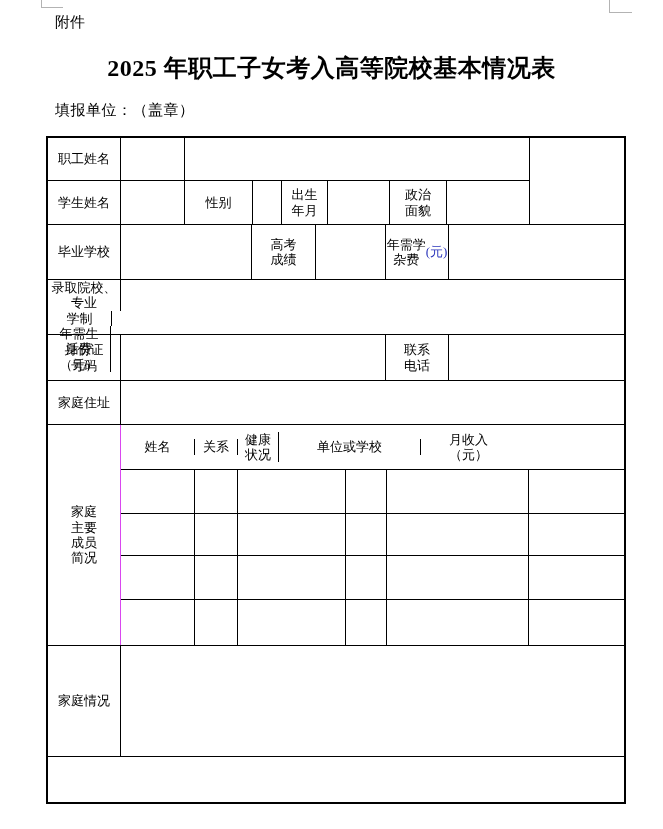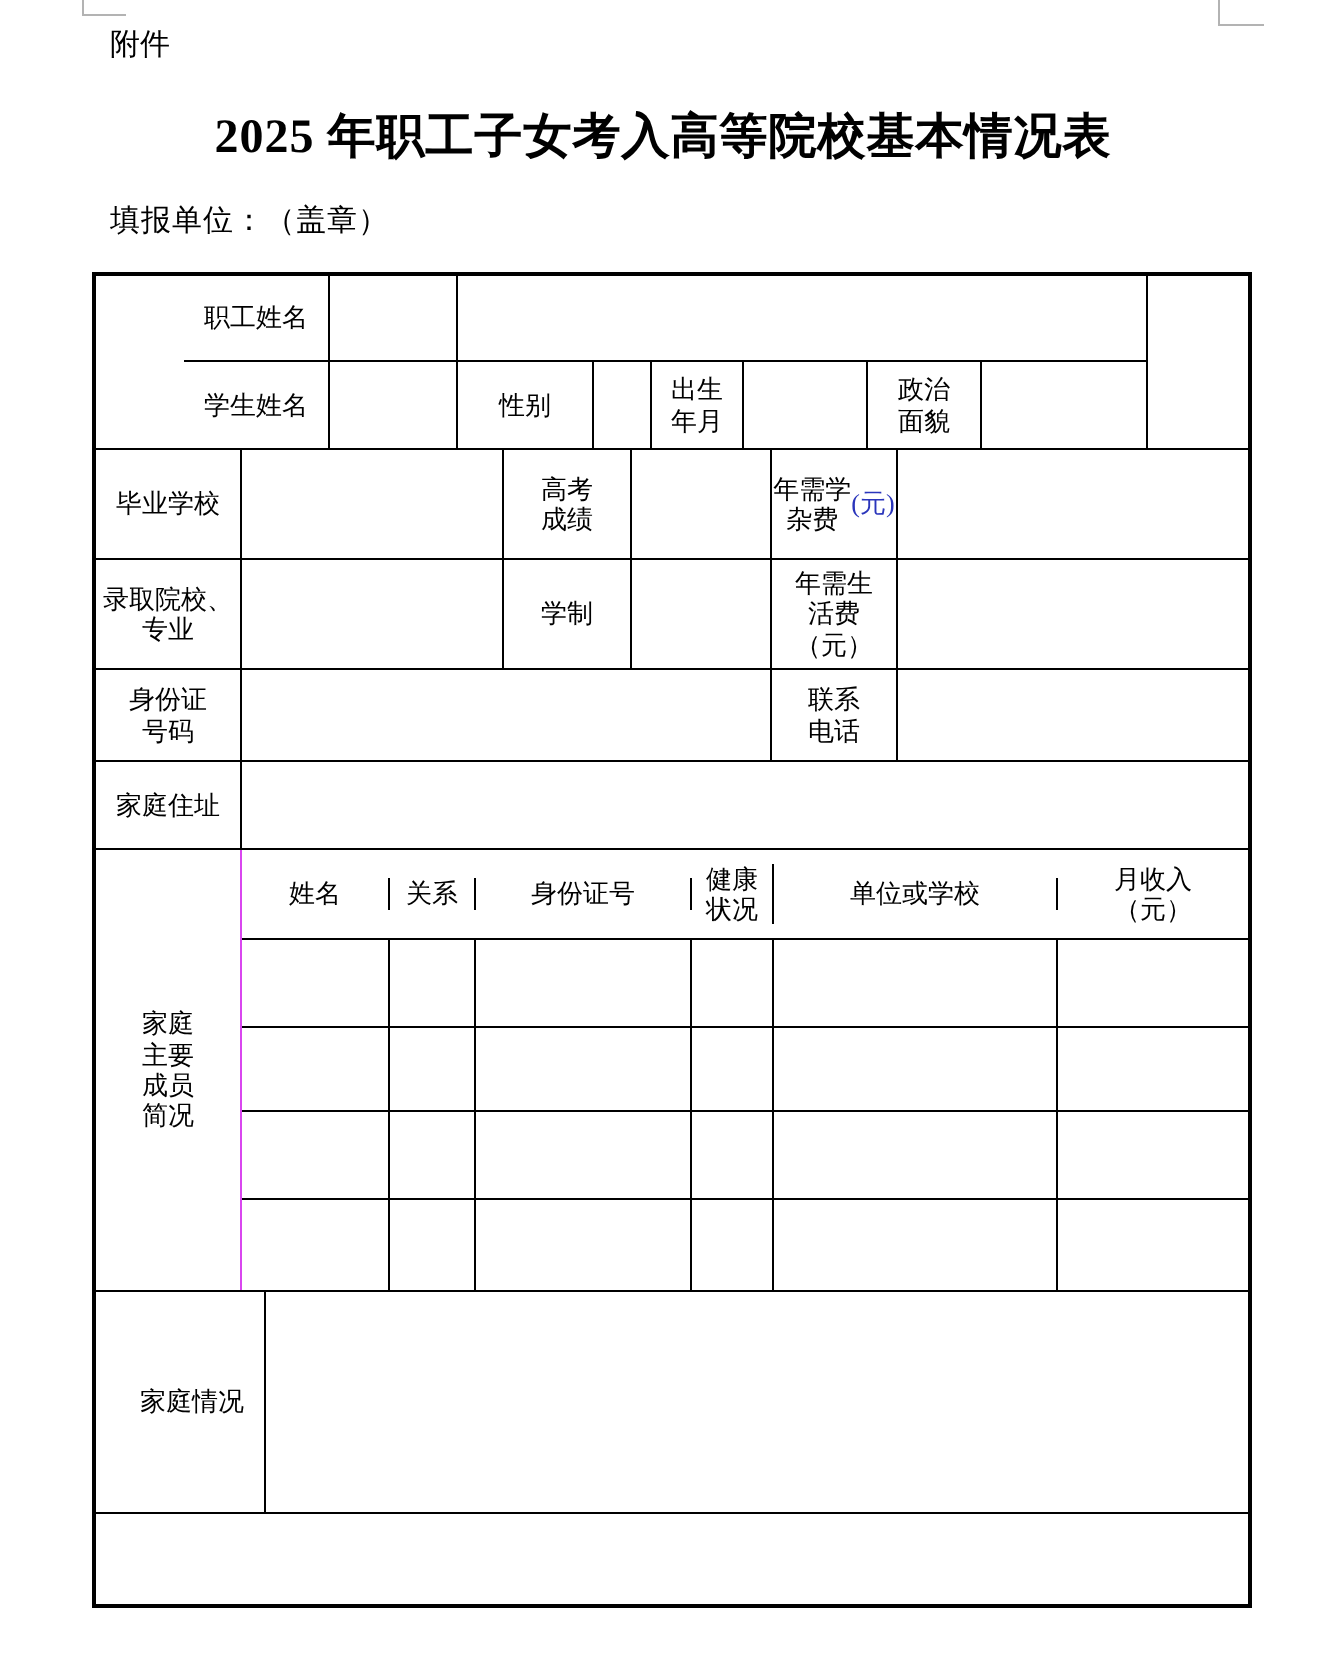--- a/index.html
+++ b/index.html
@@ -38,21 +38,21 @@
   .bb  { border-bottom:1px solid #000; }
   .c   {
     flex:none;
     display:flex; align-items:center; justify-content:center;
     text-align:center; white-space:pre-line;
     overflow:hidden;
   }
   .br  { border-right:1px solid #000; }
 
   
-  .top-left  { width:481px; display:flex; flex-direction:column;margin-left:44px; }
+  .top-left  { width:481px; display:flex; flex-direction:column; }
   .photo     { width:95px; border-left:1px solid #000; }
 
   
   .fam-label { width:73px; border-right:1px solid #d946ef; }
   .fam-right { width:503px; display:flex; flex-direction:column; }
 
   .blue { color:#2a35bb; }
 </style>
 </head>
 <body>
@@ -93,21 +93,21 @@
     <div class="c br" style="width:73px;">毕业学校</div>
     <div class="c br" style="width:131px;"></div>
     <div class="c br" style="width:64px;">高考
 成绩</div>
     <div class="c br" style="width:70px;"></div>
     <div class="c br" style="width:63px;"><span>年需学
 杂费</span><span class="blue">(元)</span></div>
     <div class="c" style="width:175px;"></div>
   </div>
 
-  <div class="r bb" style="height:55px;">
+  <div class="r bb" style="height:55px;flex-direction:column;">
     <div class="c br" style="width:73px;">录取院校、
 专业</div>
     <div class="c br" style="width:131px;"></div>
     <div class="c br" style="width:64px;">学制</div>
     <div class="c br" style="width:70px;"></div>
     <div class="c br" style="width:63px;">年需生
 活费
 （元）</div>
     <div class="c" style="width:175px;"></div>
   </div>
@@ -128,21 +128,20 @@
 
   <div class="r bb" style="height:221px;">
     <div class="c fam-label">家庭
 主要
 成员
 简况</div>
     <div class="fam-right">
       <div class="r bb" style="height:45px;align-items:center;">
         <div class="c br" style="width:74px;">姓名</div>
         <div class="c br" style="width:43px;">关系</div>
-        <div class="c br" style="width:108px;">身份证号</div>
         <div class="c br" style="width:41px;">健康
 状况</div>
         <div class="c br" style="width:142px;">单位或学校</div>
         <div class="c" style="width:95px;">月收入
 （元）</div>
       </div>
       <div class="r bb" style="height:44px;">
         <div class="c br" style="width:74px;"></div>
         <div class="c br" style="width:43px;"></div>
         <div class="c br" style="width:108px;"></div>
@@ -170,21 +169,21 @@
         <div class="c br" style="width:74px;"></div>
         <div class="c br" style="width:43px;"></div>
         <div class="c br" style="width:108px;"></div>
         <div class="c br" style="width:41px;"></div>
         <div class="c br" style="width:142px;"></div>
         <div class="c" style="width:95px;"></div>
       </div>
     </div>
   </div>
 
-  <div class="r bb" style="height:111px;padding-left:12px;">
+  <div class="r bb" style="height:111px;">
     <div class="c br" style="width:73px;">家庭情况</div>
     <div class="c" style="width:503px;"></div>
   </div>
 
   <div class="r" style="height:46px;">
     <div class="c" style="width:503px;"></div>
   </div>
 
 </div>
 

